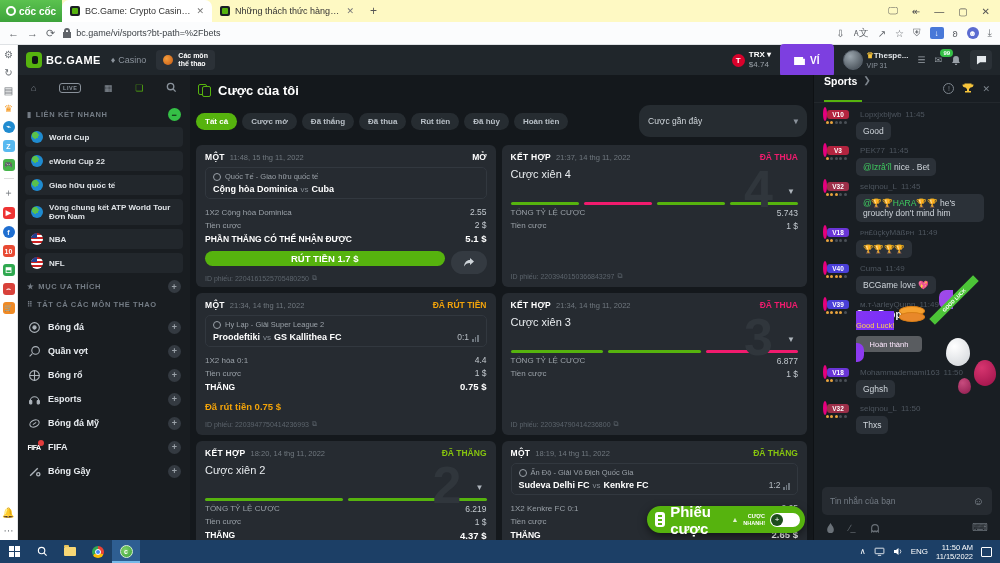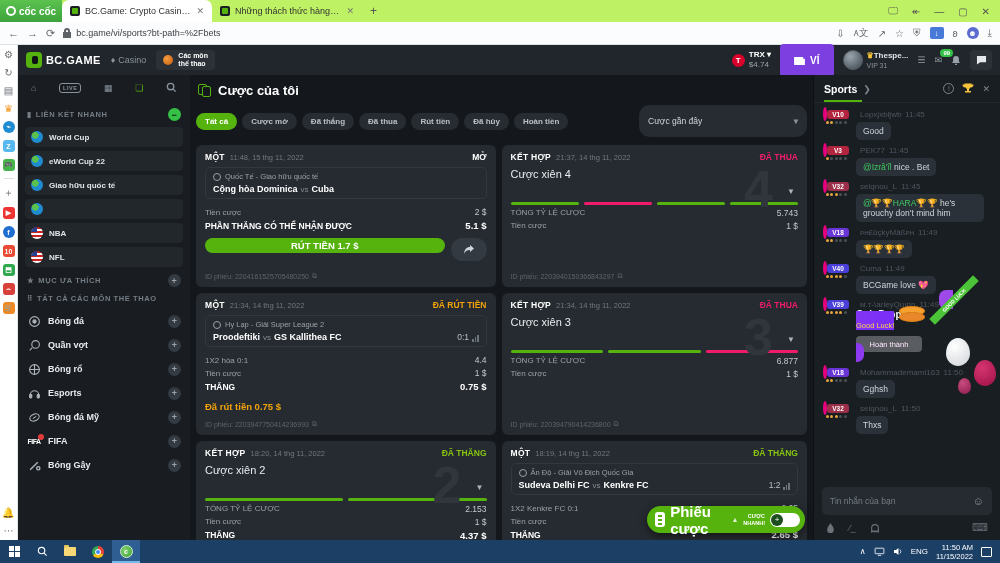--- a/index.html
+++ b/index.html
@@ -1,19 +1,19 @@
 <!DOCTYPE html>
 <html><head>
 <meta charset="utf-8">
 <style>
 *{margin:0;padding:0;box-sizing:border-box}
 html,body{width:1000px;height:563px;overflow:hidden;font-family:"Liberation Sans",sans-serif;background:#14181c;font-size:9px;color:#c7cdd4}
 svg{display:block}
 
-.tabbar{height:22px;background:#bef264;display:flex;align-items:center}
+.tabbar{height:22px;background:#fef9c3;display:flex;align-items:center}
 .brand{width:62px;height:22px;background:linear-gradient(#5bc24f,#3da33b);color:#fff;font-weight:bold;font-size:10px;display:flex;align-items:center;justify-content:center;gap:3px}
 .brand .ring{width:10px;height:10px;border:2px solid #fff;border-radius:50%;display:inline-block}
 .tab{display:flex;align-items:center;gap:5px;height:22px;padding:0 8px;max-width:150px;font-size:9px;color:#333}
 .tab.active{background:#fff;border-radius:7px 7px 0 0}
 .tab .fav{width:10px;height:10px;border-radius:2px;background:#1b1f23;position:relative;flex:none}
 .tab .fav::after{content:"";position:absolute;inset:2px;background:#56b30e;border-radius:1px}
 .tab .ttl{white-space:nowrap;overflow:hidden;text-overflow:ellipsis}
 .tab .x{color:#777;font-size:9px}
 .newtab{color:#555;font-size:12px;margin-left:8px}
 .winctl{margin-left:auto;display:flex;align-items:center;gap:14px;padding-right:10px;color:#555;font-size:10px}
@@ -115,21 +115,21 @@
 .betslip{position:absolute;right:8px;bottom:7px;width:158px;height:27px;border-radius:14px;background:#56b30e;box-shadow:0 3px 8px rgba(0,0,0,.5);display:flex;align-items:center;padding:0 5px 0 8px;gap:5px}
 .bs-ic{width:15px;height:15px;border-radius:3px;background:#fff;position:relative}
 .bs-ic::after{content:"";position:absolute;left:3px;right:3px;top:3px;height:2px;background:#56b30e;box-shadow:0 4px 0 #56b30e,0 8px 0 #56b30e}
 .betslip b{color:#fff;font-size:15px}
 .betslip .up{color:#dff1cf;font-size:7px}
 .qb{margin-left:auto;color:#fff;font-weight:bold;font-size:5.5px;line-height:1.2;text-align:right;width:26px}
 .toggle{width:30px;height:14px;border-radius:7px;background:#fff;position:relative;flex:none}
 .toggle i{position:absolute;left:1px;top:1px;width:12px;height:12px;border-radius:50%;background:#1d4e1d;color:#fff;font-size:8px;font-style:normal;display:flex;align-items:center;justify-content:center}
 
 .rpanel{width:187px;background:#191e23;border-left:1px solid #0e1114;display:flex;flex-direction:column;flex:none}
-.phead{height:28px;display:flex;align-items:center;gap:6px;padding:0 10px;border-bottom:1px solid #23282d;position:relative}
+.phead{height:28px;display:flex;gap:6px;padding:0 10px;border-bottom:1px solid #23282d;position:relative}
 .phead b{color:#fff;font-size:10.5px}
 .phead .chev{color:#7d858d;font-size:9px}
 .phead .uline{position:absolute;left:10px;bottom:0;width:38px;height:2.5px;background:#56b30e}
 .phead .right{margin-left:auto;display:flex;align-items:center;gap:8px;color:#7d858d}
 .info-c{width:11px;height:11px;border-radius:50%;border:1px solid #7d858d;font-size:7px;display:flex;align-items:center;justify-content:center}
 .msgs{flex:1;overflow:hidden;padding:6px 9px 0;position:relative}
 .msg{display:flex;gap:7px;margin-bottom:5px}
 .avcol{width:26px;flex:none;text-align:center}
 .av{width:21px;height:21px;border-radius:50%;border:2px solid #e6007e;margin:0 auto;background:radial-gradient(circle at 35% 30%,#b9a08a,#4c4048)}
 .m2 .av{background:radial-gradient(circle at 35% 30%,#a9a4c9,#3f3b55)}
@@ -326,20 +326,21 @@
         <div class="qlink">
             <span class="globe"></span>
             <span>eWorld Cup 22</span>
           </div>
         <div class="qlink">
             <span class="globe"></span>
             <span>Giao hữu quốc tế</span>
           </div>
         <div class="qlink">
             <span class="globe"></span>
+            <span>Vòng chung kết ATP World Tour Đơn Nam</span>
           </div>
         <div class="qlink">
             <span class="usflag"></span>
             <span>NBA</span>
           </div>
         <div class="qlink">
             <span class="usflag"></span>
             <span>NFL</span>
           </div>
         <div class="sechead">
@@ -453,20 +454,24 @@
               <div class="league">
                   <span class="sball"></span>
                   <span>Quốc Tế - Giao hữu quốc tế</span>
                 </div>
               <div class="teams">
                   <span>Cộng hòa Dominica</span>
                   <span class="vs">vs</span>
                   <span>Cuba</span>
                 </div>
             </div>
+            <div class="krow">
+                <span class="k">1X2 Cộng hòa Dominica</span>
+                <span class="v">2.55</span>
+              </div>
             <div class="krow">
                 <span class="k">Tiền cược</span>
                 <span class="v">2 $</span>
               </div>
             <div class="krow win">
                 <span class="k">PHẦN THẮNG CÓ THỂ NHẬN ĐƯỢC</span>
                 <span class="v">5.1 $</span>
               </div>
             <div class="cashrow">
               <span class="cashout">RÚT TIỀN 1.7 $</span>
@@ -591,21 +596,21 @@
               </div>
             <div class="combo-title">Cược xiên 2</div>
             <div class="wm">2</div>
             <span class="caret">▼</span>
             <div class="segbar">
                 <i class="seg win"></i>
                 <i class="seg win"></i>
               </div>
             <div class="krow">
                 <span class="k">TỔNG TỶ LỆ CƯỢC</span>
-                <span class="v">2.153</span>
+                <span class="v">6.219</span>
               </div>
             <div class="krow">
                 <span class="k">Tiền cược</span>
                 <span class="v">1 $</span>
               </div>
             <div class="krow win">
                 <span class="k">THẮNG</span>
                 <span class="v">4.37 $</span>
               </div>
           </div>

